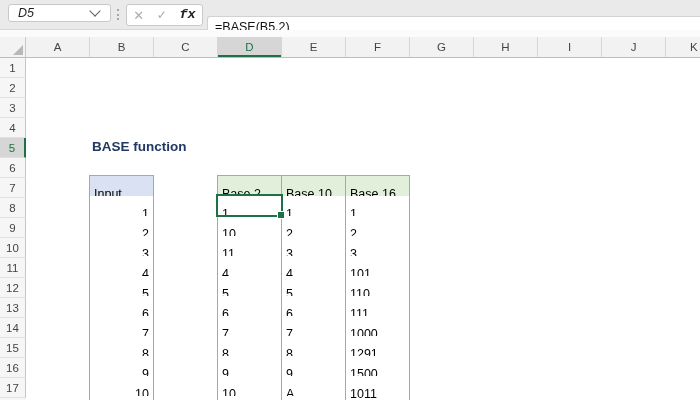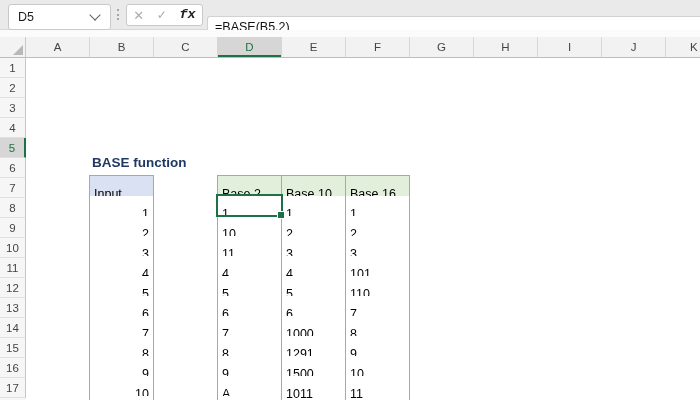--- a/index.html
+++ b/index.html
@@ -9,23 +9,23 @@
     -webkit-font-smoothing:antialiased;
   }
   .app{position:absolute;inset:0;}
 
   
   .formula-bar{
     position:absolute;left:0;top:0;width:700px;height:30px;
     background:#EAEAEA;border-bottom:1px solid #D8D8D8;box-sizing:border-box;
   }
   .name-box{
-    position:absolute;left:8px;top:4px;width:103px;height:26px;box-sizing:border-box;
+    position:absolute;left:8px;top:4px;width:103px;height:18px;box-sizing:border-box;
     background:#fff;border:1px solid #C9C9C9;border-radius:3px;
-    display:flex;align-items:center;
+    display:flex;align-items:center;font-style:italic;
   }
   .name-box .txt{flex:1;padding-left:9px;font-size:12.5px;color:#1c1c1c;}
   .chev{
     width:7px;height:7px;border-right:1.5px solid #5f5f5f;border-bottom:1.5px solid #5f5f5f;
     transform:rotate(45deg);margin:-4px 11px 0 0;
   }
   .grip{
     position:absolute;left:117px;top:9px;display:flex;flex-direction:column;gap:2.5px;
   }
   .grip i{width:2px;height:2px;background:#8f8f8f;border-radius:50%;}
@@ -85,21 +85,21 @@
     display:flex;align-items:center;justify-content:center;
     font-size:11.5px;color:#444;
   }
   .row-h.sel{
     background:var(--header-selected-fill,#D7D7D7);
     color:var(--selection-green,#1E7145);
     border-right:2px solid var(--selection-green,#1E7145);
   }
 
   .sheet-title{
-    position:absolute;left:92px;top:94px;height:20px;display:flex;align-items:center;
+    position:absolute;left:92px;top:78px;height:20px;display:flex;align-items:center;
     font-size:13.5px;font-weight:700;color:var(--title-color,#203864);white-space:nowrap;
   }
 
   .xl-table{
     position:absolute;display:grid;grid-auto-rows:20px;
     border-top:1px solid var(--table-border,#A8A8A8);
     border-left:1px solid var(--table-border,#A8A8A8);
   }
   .input-table{left:89px;top:117px;grid-template-columns:64px;}
   .base-table{left:217px;top:117px;grid-template-columns:64px 64px 64px;}
@@ -224,20 +224,21 @@
         <div class="cell">3</div>
         <div class="cell">3</div>
         <div class="cell">4</div>
         <div class="cell">4</div>
         <div class="cell">101</div>
         <div class="cell">5</div>
         <div class="cell">5</div>
         <div class="cell">110</div>
         <div class="cell">6</div>
         <div class="cell">6</div>
+        <div class="cell">111</div>
         <div class="cell">7</div>
         <div class="cell">7</div>
         <div class="cell">1000</div>
         <div class="cell">8</div>
         <div class="cell">8</div>
         <div class="cell">1291</div>
         <div class="cell">9</div>
         <div class="cell">9</div>
         <div class="cell">1500</div>
         <div class="cell">10</div>

